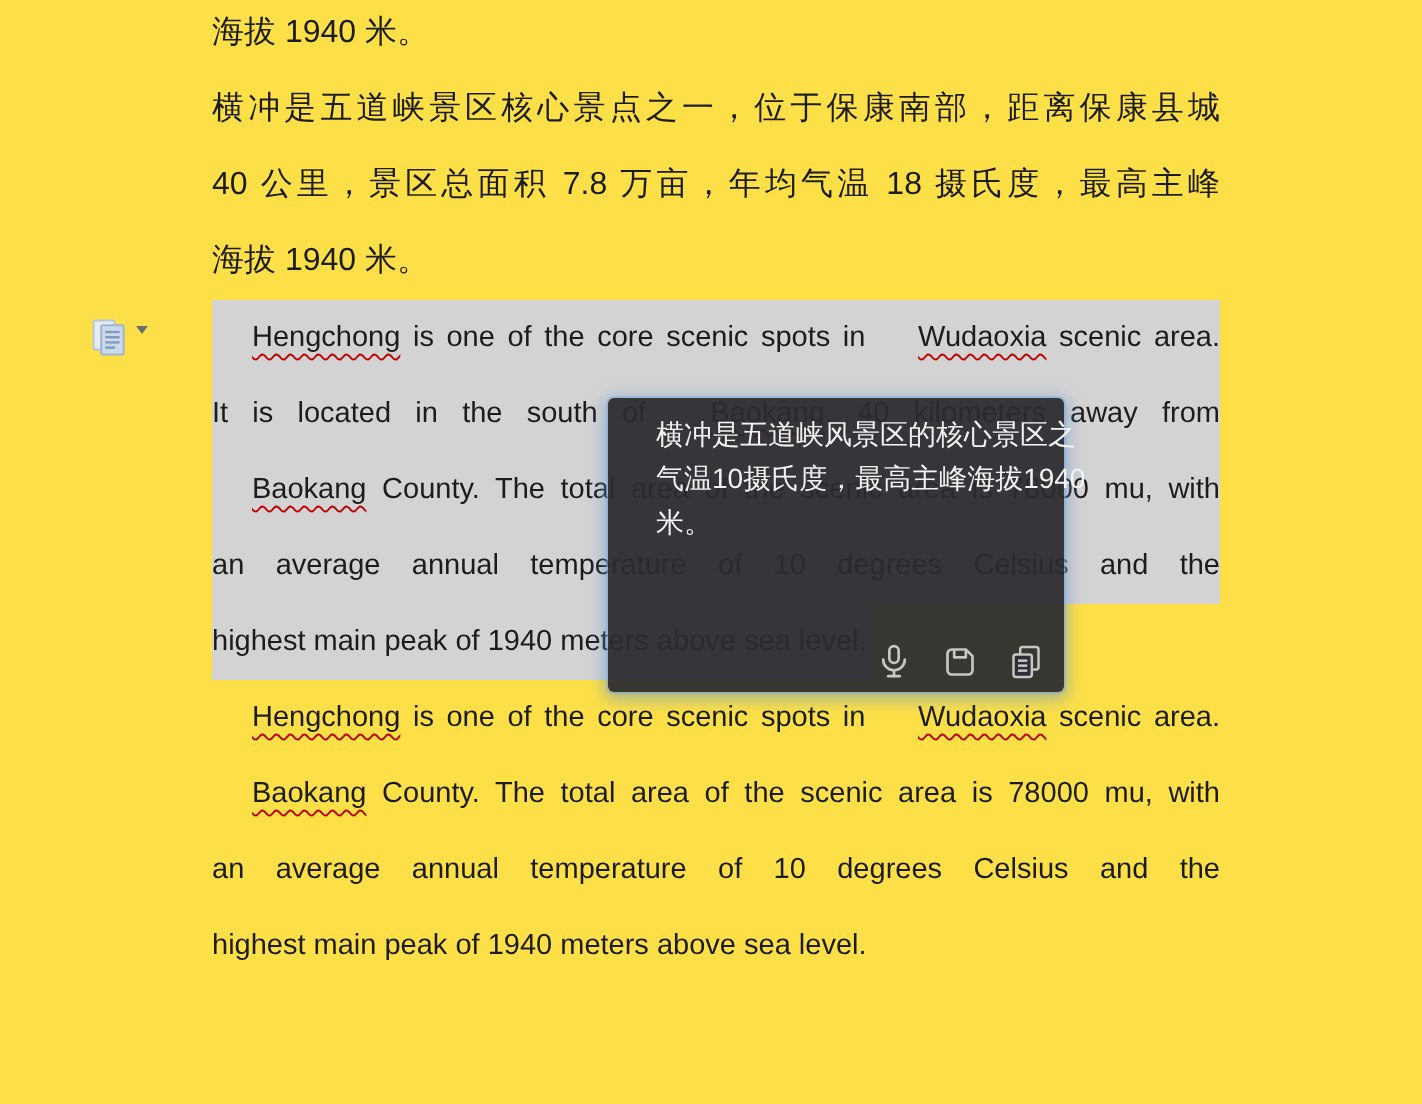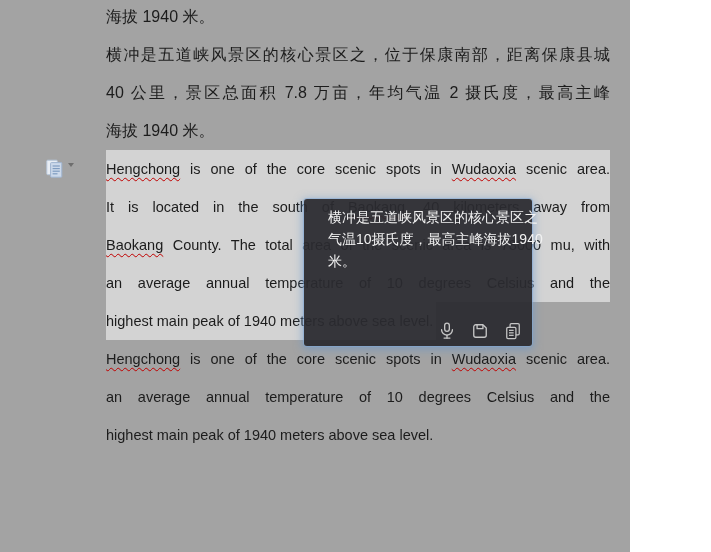--- a/index.html
+++ b/index.html
@@ -3,23 +3,23 @@
 <meta charset="utf-8">
 <style>
   * { box-sizing: border-box; margin: 0; padding: 0; }
   html, body { width: 711px; height: 552px; }
   body {
     font-family: "Liberation Sans", "DejaVu Sans", sans-serif;
     background: #ffffff;
   }
   .page {
     position: relative;
-    width: 630px;
+    width: 711px;
     height: 552px;
-    background: #a3a3a3;
+    background: #fde047;
     overflow: hidden;
   }
 
   
   .textcol {
     position: absolute;
     left: 106px;
     top: -2px;
     width: 504px;
   }
@@ -34,20 +34,21 @@
   .jl { text-align: justify; text-align-last: justify; white-space: normal; }
   .hl { background: #d3d3d3; }
   .hl-last { background: #d3d3d3; width: fit-content; padding-right: 3px; }
   .sq {
     text-decoration-line: underline;
     text-decoration-style: wavy;
     text-decoration-color: #c00000;
     text-decoration-thickness: 1px;
     text-underline-offset: 3px;
     text-decoration-skip-ink: none;
+    padding-left: 20px;
   }
 
   
   .paste {
     position: absolute;
     left: 44px;
     top: 156px;
     display: flex;
     align-items: center;
     gap: 5px;
@@ -103,36 +104,37 @@
 
 <div class="page">
 
   <div class="textcol">
 
     <div class="line zh">
       <span>海拔 1940 米。</span>
     </div>
 
     <div class="line zh jl">
-      <span>横冲是五道峡风景区的核心景区之，位于保康南部，距离保康县城</span>
+      <span>横冲是五道峡景区核心景点之一，位于保康南部，距离保康县城</span>
     </div>
     <div class="line zh jl">
-      <span>40 公里，景区总面积 7.8 万亩，年均气温 2 摄氏度，最高主峰</span>
+      <span>40 公里，景区总面积 7.8 万亩，年均气温 18 摄氏度，最高主峰</span>
     </div>
     <div class="line zh">
       <span>海拔 1940 米。</span>
     </div>
 
     <div class="line en jl hl"><span class="sq">Hengchong</span><span> is one of the core scenic spots in </span><span class="sq">Wudaoxia</span><span> scenic area.</span></div>
     <div class="line en jl hl"><span>It is located in the south of </span><span class="sq">Baokang</span><span>, 40 kilometers away from</span></div>
     <div class="line en jl hl"><span class="sq">Baokang</span><span> County. The total area of the scenic area is 78000 mu, with</span></div>
     <div class="line en jl hl"><span>an average annual temperature of 10 degrees Celsius and the</span></div>
     <div class="line en hl-last"><span>highest main peak of 1940 meters above sea level.</span></div>
 
     <div class="line en jl"><span class="sq">Hengchong</span><span> is one of the core scenic spots in </span><span class="sq">Wudaoxia</span><span> scenic area.</span></div>
+    <div class="line en jl"><span class="sq">Baokang</span><span> County. The total area of the scenic area is 78000 mu, with</span></div>
     <div class="line en jl"><span>an average annual temperature of 10 degrees Celsius and the</span></div>
     <div class="line en"><span>highest main peak of 1940 meters above sea level.</span></div>
 
   </div>
 
   <div class="paste">
     <svg width="17" height="20" viewBox="0 0 17 20">
       <rect x="0.8" y="2.2" width="10.5" height="14.5" rx="1" fill="#e8edf4" stroke="#b6c5d9" stroke-width="1"></rect>
       <rect x="4.6" y="4.6" width="11.2" height="14.6" rx="0.8" fill="#ccd9ea" stroke="#9fb4d0" stroke-width="1"></rect>
       <line x1="6.6" y1="8" x2="13.8" y2="8" stroke="#7f9cc0" stroke-width="1.2"></line>

